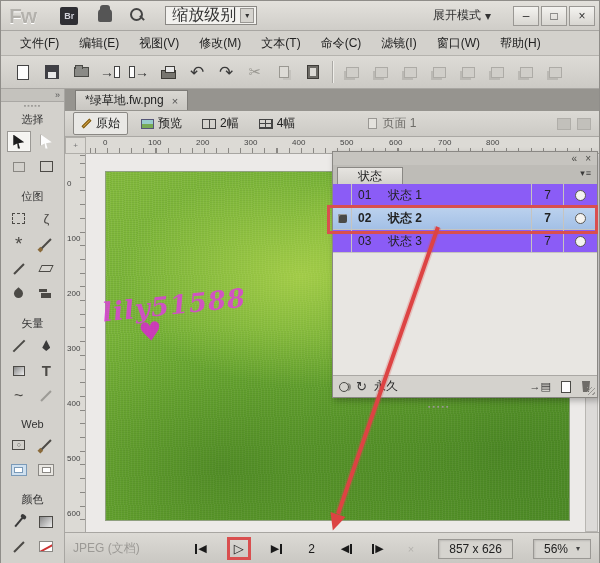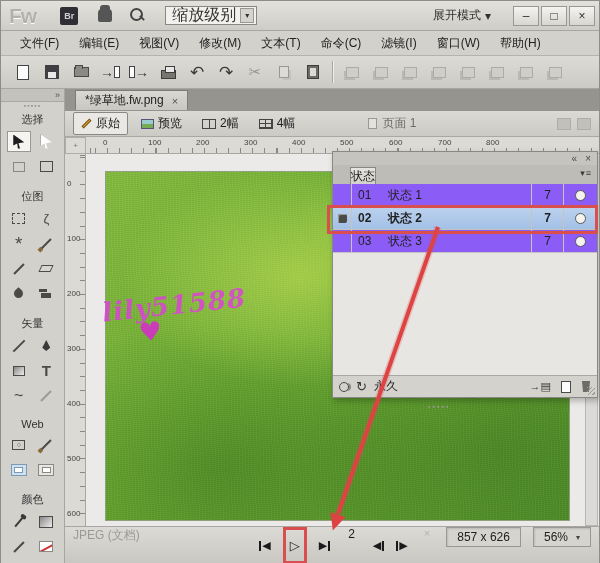--- a/index.html
+++ b/index.html
@@ -134,21 +134,21 @@
   .vscroll { position:absolute; right:1px; top:17px; bottom:0; width:13px; background:#dcdad8; border:1px solid #b8b6b2; }
   .vscroll .thumb { position:absolute; left:1px; right:1px; top:1px; height:45%; background:#cac8c3; border:1px solid #aaa8a4; }
 
   
   .states-panel { position:absolute; left:267px; top:14px; width:266px; height:247px; background:#e2e0dc;
     border:1px solid #8a8884; box-shadow:2px 3px 6px rgba(0,0,0,.25); display:flex; flex-direction:column; }
   .sp-collapse { height:13px; background:#c6c4bf; display:flex; justify-content:flex-end; align-items:center; gap:8px;
     padding:0 6px; font-size:10px; color:#4a4a46; }
   .sp-tabs { height:19px; background:#bebcb7; display:flex; align-items:flex-end; padding-left:4px; position:relative; }
   .sp-tab { height:17px; background:linear-gradient(#e6e4e0,#d4d2cd); border:1px solid #8a8884; border-bottom:none;
-    padding:0 0; font-size:12px; color:#222; display:flex; align-items:center;margin-left:13px; }
+    padding:0 20px; font-size:12px; color:#222; display:flex; align-items:center; }
   .sp-menu { position:absolute; right:5px; top:3px; font-size:9px; color:#3a3a3a; letter-spacing:1px; }
   .sp-rows { position:relative; background:#8b5cf6; }
   .sp-row { height:23px; display:flex; align-items:center; border-bottom:1px solid #c6c4bf; font-size:12px; color:#222; }
   .sp-row .gutter { width:19px; align-self:stretch; border-right:1px solid #c6c4bf; display:flex; align-items:center; justify-content:center; }
   .sp-row .num { width:24px; text-align:left; padding-left:6px; }
   .sp-row .name { flex:1; padding-left:12px; }
   .sp-row .delay { width:32px; text-align:center; border-left:1px solid #c6c4bf; align-self:stretch; display:flex; align-items:center; justify-content:center; }
   .sp-row .radio { width:34px; border-left:1px solid #c6c4bf; align-self:stretch; display:flex; align-items:center; justify-content:center; }
   .radio .circ { width:11px; height:11px; border:1px solid #5a5854; border-radius:50%; background:#f4f3f0; }
   .sp-row.selected { background:linear-gradient(#bcd2ee,#a3c0e6); font-weight:bold; }
@@ -161,22 +161,22 @@
   .forever { font-size:12px; color:#222; }
   .sp-foot .right { margin-left:auto; display:flex; gap:10px; align-items:center; }
   .dist-ic { font-size:11px; color:#3a3a3a; }
   .newstate-ic { width:10px; height:12px; background:#fdfdfd; border:1px solid #4a4a46; }
   .trash-ic { width:10px; height:11px; background:#6e6c68; clip-path:polygon(10% 0,90% 0,80% 100%,20% 100%); position:relative; }
   .sp-grip { position:absolute; right:2px; bottom:2px; width:8px; height:8px;
     background:repeating-linear-gradient(135deg,#9a9894 0 1px,transparent 1px 3px); }
   .panel-dots { position:absolute; left:363px; top:266px; color:#9a9894; font-size:7px; letter-spacing:2px; }
 
   
-  .statusbar { height:38px; background:linear-gradient(#dcdad5,#c9c7c2); border-top:1px solid #a8a6a2;
-    display:flex; padding:0 8px; gap:12px; }
+  .statusbar { height:32px; background:linear-gradient(#dcdad5,#c9c7c2); border-top:1px solid #a8a6a2;
+    display:flex; align-items:center; padding:0 8px; gap:20px; }
   .doc-type { color:#9c9a96; font-size:12px; margin-right:auto; }
   .ctl { display:flex; align-items:center; color:#1a1a1a; font-size:11px; gap:1px; }
   .ctl .bar { width:2px; height:10px; background:#1a1a1a; }
   .play-box { border:3px solid #d94f4f; padding:1px 4px; display:flex; align-items:center; }
   .play-tri { font-size:13px; color:#1a1a1a; }
   .state-num { font-size:12px; color:#1a1a1a; padding:0 6px; }
   .stop-x { color:#b4b2ae; font-size:11px; padding:0 4px; }
   .size-box,.zoom-box { border:1px solid #9a9894; background:#d6d4cf; box-shadow:inset 1px 1px 2px rgba(0,0,0,.12);
     height:20px; display:flex; align-items:center; padding:0 10px; font-size:12px; color:#222; gap:8px; }
   .zoom-box .dd { font-size:8px; color:#444; }

